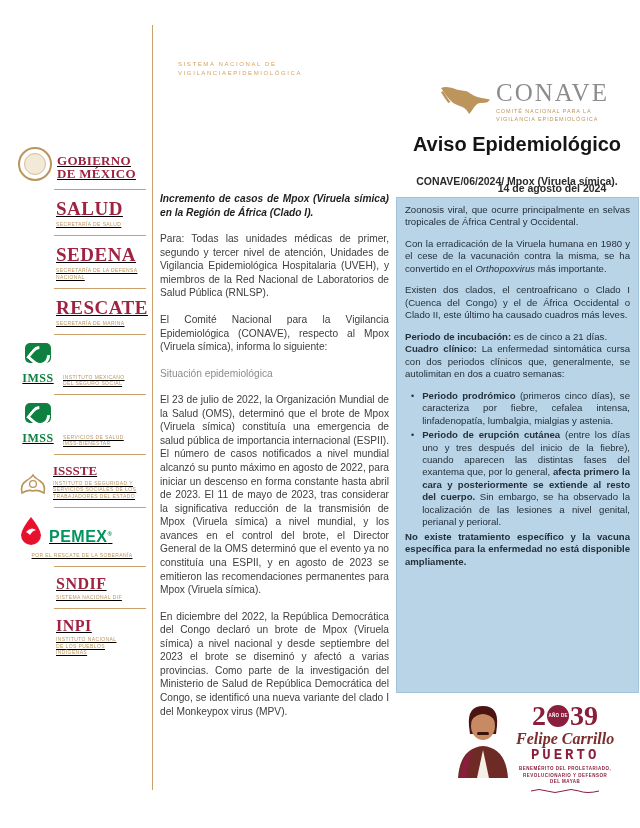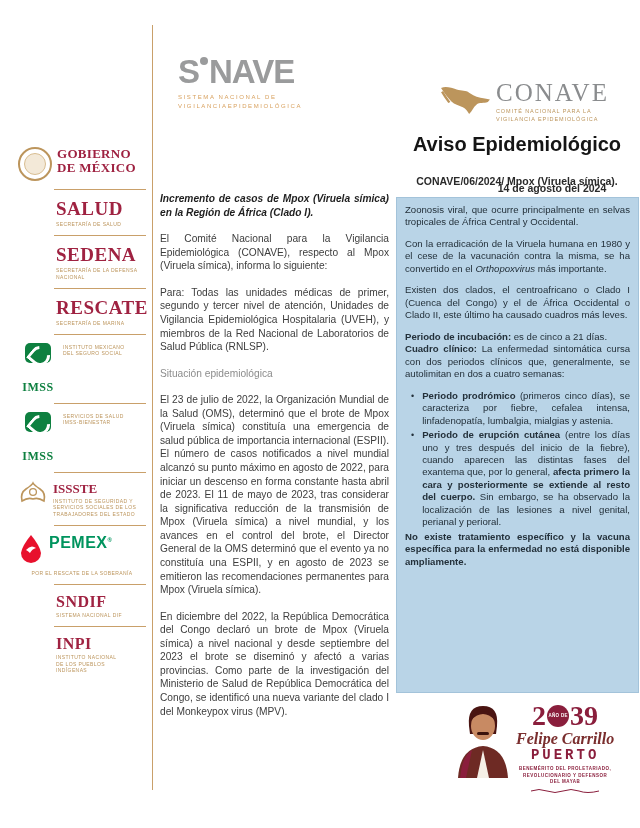--- a/index.html
+++ b/index.html
@@ -5,36 +5,36 @@
   * { margin:0; padding:0; box-sizing:border-box; }
   html,body { background:#ffffff; }
   body { font-family:"Liberation Sans", sans-serif; }
   .page { position:relative; width:640px; height:828px; background:#fff; overflow:hidden; }
 
   
   .vdivider { position:absolute; left:152px; top:25px; width:1px; height:765px; background:#c9a06a; }
 
   
   .sidebar { position:absolute; left:18px; top:142px; width:128px; display:flex; flex-direction:column; }
-  .sb-item { display:flex; align-items:flex-start; gap:5px; padding:5px 0; }
+  .sb-item { display:flex; align-items:flex-end; gap:5px; padding:5px 0;text-decoration:underline; }
   .sb-col { display:flex; flex-direction:column; }
   .sb-divider { height:1px; background:#c9a06a; width:72%; margin:3px 0 3px auto; }
   .guinda { color:#9f2241; }
   .serifb { font-family:"Liberation Serif", serif; font-weight:bold; }
   .sb-sub { font-size:5px; color:#bc955c; letter-spacing:.4px; line-height:1.25; text-transform:uppercase; margin-top:1px; }
 
   .seal { width:34px; height:34px; border-radius:50%; border:2px solid #bc955c; position:relative; flex:0 0 auto; }
   .seal::after { content:""; position:absolute; inset:4px; border-radius:50%; border:1px solid #d8bd91; background:#f3e9d8; }
 
   .gob-title { font-size:13px; line-height:1.05; letter-spacing:.3px; }
 
   .imss-block { display:flex; flex-direction:column; align-items:center; width:40px; flex:0 0 auto; }
   .imss-emblem { width:26px; height:20px; background:#0e8040; border-radius:5px; position:relative; overflow:hidden; }
   .imss-emblem::after { content:""; position:absolute; left:5px; top:3px; width:14px; height:14px; border-radius:50% 50% 50% 0; border:3px solid #ffffff; border-top-color:transparent; transform:rotate(40deg); }
-  .imss-word { font-size:12px; font-weight:bold; color:#0e8040; letter-spacing:.5px; margin-top:17px; font-family:"Liberation Serif", serif; }
+  .imss-word { font-size:12px; font-weight:bold; color:#0e8040; letter-spacing:.5px; margin-top:8px; font-family:"Liberation Serif", serif; }
 
   .issste-emblem { width:30px; height:26px; flex:0 0 auto; }
   .issste-word { font-size:13px; }
 
   .pemex-drop { width:26px; height:30px; flex:0 0 auto; }
   .pemex-word { font-size:16px; font-weight:bold; color:#00945e; letter-spacing:.5px; }
   .pemex-r { font-size:6px; color:#00945e; vertical-align:super; }
 
   .big-word { font-size:19px; letter-spacing:.5px; }
   .mid-word { font-size:16px; letter-spacing:.5px; }
@@ -172,31 +172,30 @@
     <div class="sb-item" style="padding-left:38px;">
       <div class="sb-col">
         <div class="serifb guinda mid-word">INPI</div>
         <div class="sb-sub" style="width:62px;">INSTITUTO NACIONAL DE LOS PUEBLOS INDÍGENAS</div>
       </div>
     </div>
 
   </div>
 
   <div class="sinave">
-    <div class="sinave-name">S<span class="sinave-dot"></span>NAVE</div>
     <div class="sinave-tag">
       <div>SISTEMA NACIONAL DE</div>
       <div>VIGILANCIAEPIDEMIOLÓGICA</div>
     </div>
   </div>
 
   <div class="leftcol">
     <p class="lc-heading">Incremento de casos de Mpox (Viruela símica) en la Región de África (Clado I).</p>
+    <p>Para: Todas las unidades médicas de primer, segundo y tercer nivel de atención, Unidades de Vigilancia Epidemiológica Hospitalaria (UVEH), y miembros de la Red Nacional de Laboratorios de Salud Pública (RNLSP).</p>
     <p>El Comité Nacional para la Vigilancia Epidemiológica (CONAVE), respecto al Mpox (Viruela símica), informa lo siguiente:</p>
-    <p>Para: Todas las unidades médicas de primer, segundo y tercer nivel de atención, Unidades de Vigilancia Epidemiológica Hospitalaria (UVEH), y miembros de la Red Nacional de Laboratorios de Salud Pública (RNLSP).</p>
     <p class="lc-subhead">Situación epidemiológica</p>
     <p>El 23 de julio de 2022, la Organización Mundial de la Salud (OMS), determinó que el brote de Mpox (Viruela símica) constituía una emergencia de salud pública de importancia internacional (ESPII). El número de casos notificados a nivel mundial alcanzó su punto máximo en agosto de 2022, para iniciar un descenso en forma constante hasta abril de 2023. El 11 de mayo de 2023, tras considerar la significativa reducción de la transmisión de Mpox (Viruela símica) a nivel mundial, y los avances en el control del brote, el Director General de la OMS determinó que el evento ya no constituía una ESPII, y en agosto de 2023 se emitieron las recomendaciones permanentes para Mpox (Viruela símica).</p>
     <p>En diciembre del 2022, la República Democrática del Congo declaró un brote de Mpox (Viruela símica) a nivel nacional y desde septiembre del 2023 el brote se diseminó y afectó a varias provincias. Como parte de la investigación del Ministerio de Salud de República Democrática del Congo, se identificó una nueva variante del clado I del Monkeypox virus (MPV).</p>
   </div>
 
   <div class="conave">
     <svg class="conave-map" viewBox="0 0 100 62">
       <path d="M2,6 C12,2 22,6 32,9 C42,12 50,10 56,15 L64,20 C72,24 82,26 96,28 L92,33 C84,36 76,33 70,38 C64,43 62,50 56,56 C52,50 50,46 44,43 C36,39 28,38 22,32 C16,26 8,16 2,6 Z" fill="#bc955c"></path>
       <path d="M6,12 C10,19 15,26 20,33 L16,35 C11,28 6,21 2,14 Z" fill="#bc955c"></path>
     </svg>

